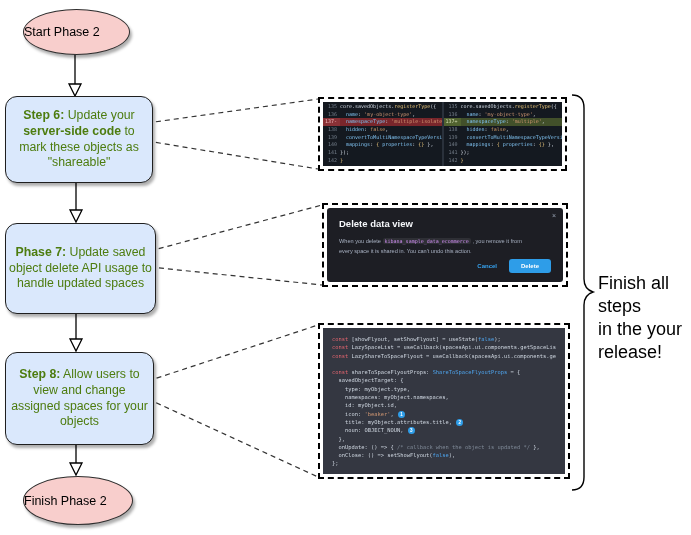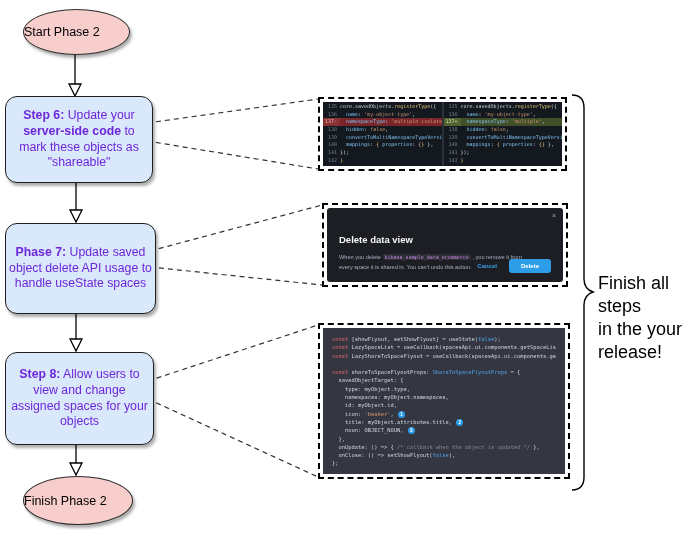--- a/index.html
+++ b/index.html
@@ -6,21 +6,21 @@
   .canvas{position:relative;width:691px;height:535px;background:#ffffff;overflow:hidden;
           font-family:"Liberation Sans",sans-serif;}
   .connectors{position:absolute;left:0;top:0;width:691px;height:535px;pointer-events:none;}
 
   
   .ellipse{position:absolute;background:#f8cecc;border:1.7px solid #2d2d2d;border-radius:50%;
            box-shadow:2px 3px 3px rgba(0,0,0,0.32);display:flex;align-items:center;justify-content:flex-start;
            font-size:12.5px;color:#000;text-align:center;}
   .stepbox{position:absolute;background:#dae8fc;border:1.7px solid #1f1f1f;border-radius:12px;
            box-shadow:2px 3px 3px rgba(0,0,0,0.32);display:flex;align-items:center;justify-content:center;
-           font-size:12.3px;color:#6d28d9;text-align:center;padding:3px 2px;line-height:1.28;}
+           font-size:12.3px;color:#4d7c0f;text-align:center;padding:3px 2px;line-height:1.28;}
   .node-start{left:23px;top:9px;width:105px;height:44px;}
   .node-finish{left:23px;top:476px;width:108px;height:47px;}
   .node-step6{left:5px;top:96px;width:142px;height:79px;}
   .node-step7{left:5px;top:223px;width:145px;height:83px;}
   .node-step8{left:5px;top:352px;width:143px;height:85px;}
 
   
   .shot{position:absolute;border:2px dashed #000;background:#fff;padding:3px;box-sizing:border-box;}
   .shot1{left:318px;top:97px;width:249px;height:74px;}
   .shot2{left:322px;top:203px;width:246px;height:84px;}
@@ -35,21 +35,21 @@
   .crow .ctext{white-space:pre;overflow:hidden;}
   .crow.del{background:#79262b;}
   .crow.del .gut{color:#f0b9bc;background:#8a3136;}
   .crow.add{background:#42502a;}
   .crow.add .gut{color:#d3ddb0;background:#51632f;}
   .tk-d{color:#cdd5df;} .tk-p{color:#7fc1ef;} .tk-s{color:#cf9672;} .tk-y{color:#e2c078;}
   .tk-o{color:#d19a66;} .tk-k{color:#e0646e;} .tk-b{color:#4da2ea;} .tk-c{color:#7e8896;}
 
   
   .modal{position:relative;width:100%;height:100%;background:#1d1e24;border-radius:3px;
-         padding:26px 12px;box-sizing:border-box;color:#dfe5ef;overflow:hidden;}
+         padding:10px 12px;box-sizing:border-box;color:#dfe5ef;overflow:hidden;}
   .modal-title{font-size:9.5px;font-weight:bold;color:#f5f7fa;}
   .modal-body{font-size:5.6px;color:#a8b1c2;margin-top:8px;line-height:1.75;width:92%;}
   .modal-code{color:#cf8df2;background:rgba(255,255,255,0.08);border-radius:2px;padding:0 2px;
               font-family:"DejaVu Sans Mono",monospace;font-size:5px;}
   .modal-close{position:absolute;top:4px;right:7px;font-size:7px;color:#98a2b3;line-height:1;cursor:default;}
   .modal-actions{position:absolute;right:12px;bottom:9px;display:flex;align-items:center;gap:12px;}
   .btn-cancel{color:#36a2ef;font-size:6px;font-weight:bold;}
   .btn-delete{background:#2e9de8;color:#fff;font-size:6px;font-weight:bold;padding:4px 12px;border-radius:3px;}
 
   
@@ -91,21 +91,21 @@
 
   <div class="ellipse node-start">
     <span>Start Phase 2</span>
   </div>
 
   <div class="stepbox node-step6">
     <div><b>Step 6:</b><span> Update your </span><b>server-side code</b><span> to mark these objects as "shareable"</span></div>
   </div>
 
   <div class="stepbox node-step7">
-    <div><b>Phase 7:</b><span> Update saved object delete API usage to handle useState spaces</span></div>
+    <div><b>Phase 7:</b><span> Update saved object delete API usage to handle updated spaces</span></div>
   </div>
 
   <div class="stepbox node-step8">
     <div><b>Step 8:</b><span> Allow users to view and change assigned spaces for your objects</span></div>
   </div>
 
   <div class="ellipse node-finish">
     <span>Finish Phase 2</span>
   </div>
 

